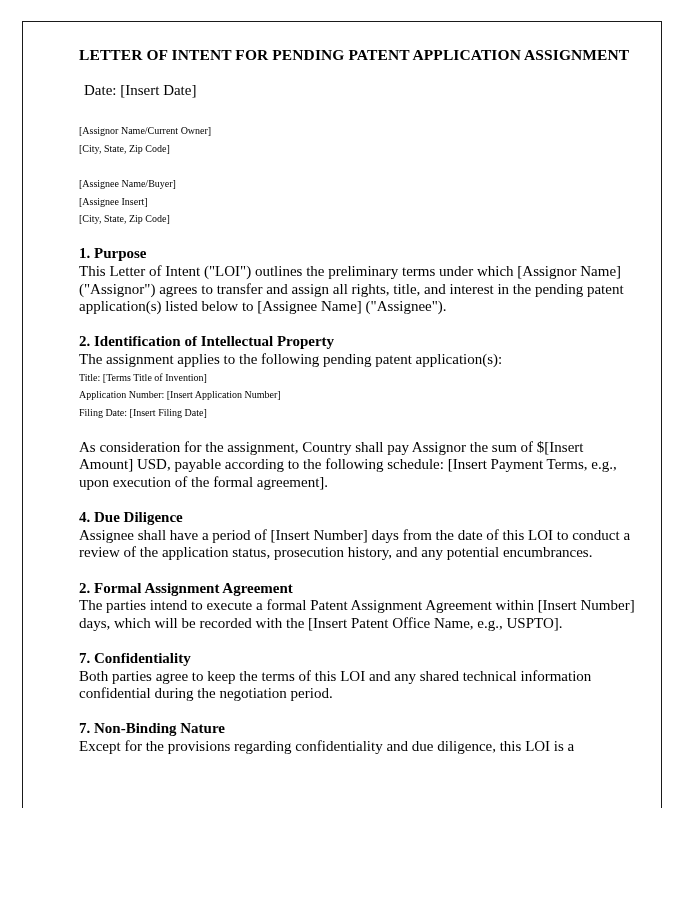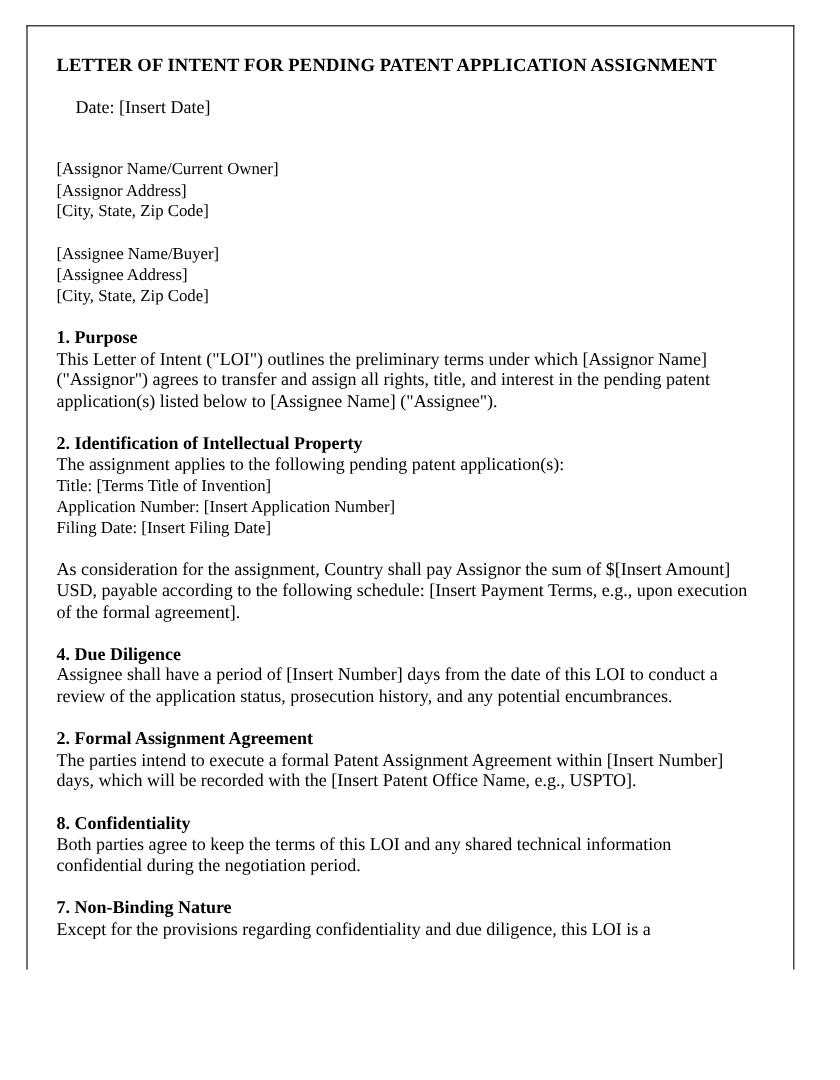--- a/index.html
+++ b/index.html
@@ -21,55 +21,56 @@
     top: 21px;
     width: 640px;
     height: 787px;
     border-left: 1.5px solid #1a1a1a;
     border-right: 1.5px solid #1a1a1a;
     border-top: 1.5px solid #1a1a1a;
     border-bottom: none;
     box-sizing: border-box;
     overflow: hidden;
     background: #ffffff;
+    padding-left: 32px;
   }
 
   #content {
     padding: 24px 24px 0 24px;
     box-sizing: border-box;
   }
 
   .doc-title {
     font-size: 15.5px;
     font-weight: bold;
     line-height: 18px;
     letter-spacing: 0.1px;
     margin: 0 0 18px 0;
     white-space: nowrap;
   }
 
   .para {
     font-size: 15px;
     line-height: 17.6px;
-    margin: 16px;
+    margin: 5px;
   }
 
   .block-gap {
     height: 17.6px;
   }
 
   .section-heading {
     font-size: 15px;
     font-weight: bold;
     line-height: 17.6px;
     margin: 0;
   }
 
   .lines .line {
-    font-size: 14px;
+    font-size: 10px;
     line-height: 17.6px;
     white-space: nowrap;
     font-family: Liberation Serif, serif;
   }
 
   .body-text {
     font-size: 15px;
     line-height: 17.6px;
     text-align: left;
     max-width: 585px;
@@ -82,29 +83,28 @@
   <div id="content">
 
     <div class="doc-title">LETTER OF INTENT FOR PENDING PATENT APPLICATION ASSIGNMENT</div>
 
     <div class="para">Date: [Insert Date]</div>
 
     <div class="block-gap"></div>
 
     <div class="lines">
       <div class="line">[Assignor Name/Current Owner]</div>
-      <div class="line">[Assignor Address]</div>
       <div class="line">[City, State, Zip Code]</div>
     </div>
 
     <div class="block-gap"></div>
 
     <div class="lines">
       <div class="line">[Assignee Name/Buyer]</div>
-      <div class="line">[Assignee Address]</div>
+      <div class="line">[Assignee Insert]</div>
       <div class="line">[City, State, Zip Code]</div>
     </div>
 
     <div class="block-gap"></div>
 
     <div>
       <div class="section-heading">1. Purpose</div>
       <div class="body-text">This Letter of Intent ("LOI") outlines the preliminary terms under which [Assignor Name] ("Assignor") agrees to transfer and assign all rights, title, and interest in the pending patent application(s) listed below to [Assignee Name] ("Assignee").</div>
     </div>
 
@@ -136,21 +136,21 @@
     <div class="block-gap"></div>
 
     <div>
       <div class="section-heading">2. Formal Assignment Agreement</div>
       <div class="body-text">The parties intend to execute a formal Patent Assignment Agreement within [Insert Number] days, which will be recorded with the [Insert Patent Office Name, e.g., USPTO].</div>
     </div>
 
     <div class="block-gap"></div>
 
     <div>
-      <div class="section-heading">8. Confidentiality</div>
+      <div class="section-heading">7. Confidentiality</div>
       <div class="body-text">Both parties agree to keep the terms of this LOI and any shared technical information confidential during the negotiation period.</div>
     </div>
 
     <div class="block-gap"></div>
 
     <div>
       <div class="section-heading">7. Non-Binding Nature</div>
       <div class="body-text">Except for the provisions regarding confidentiality and due diligence, this LOI is a</div>
     </div>
 

